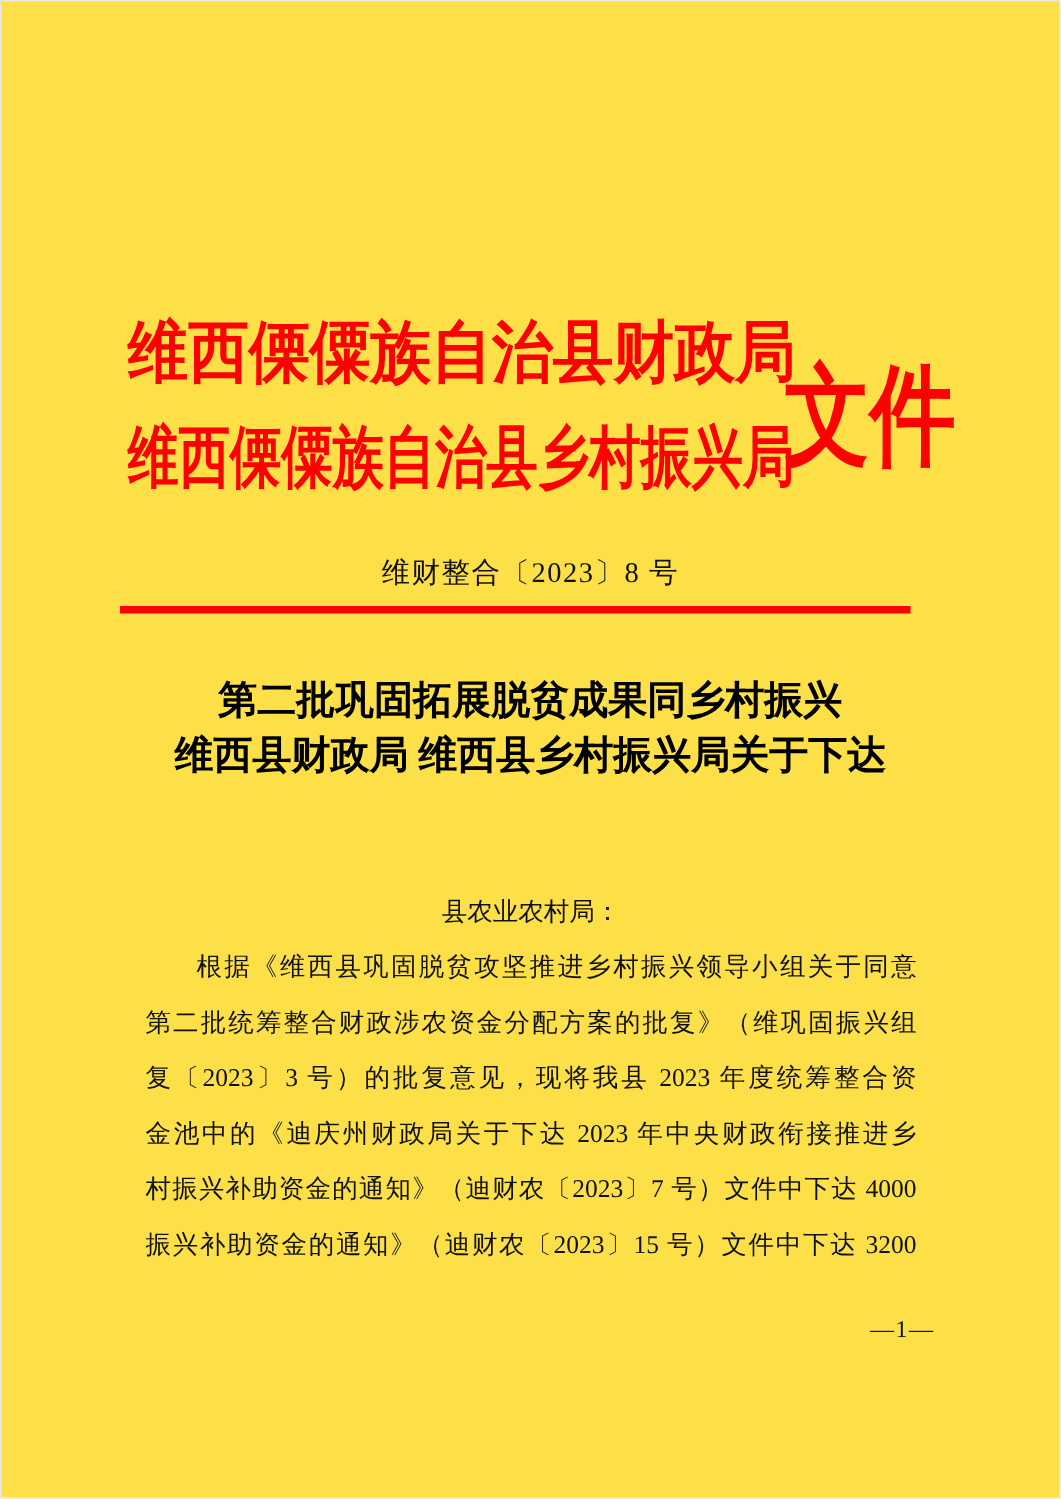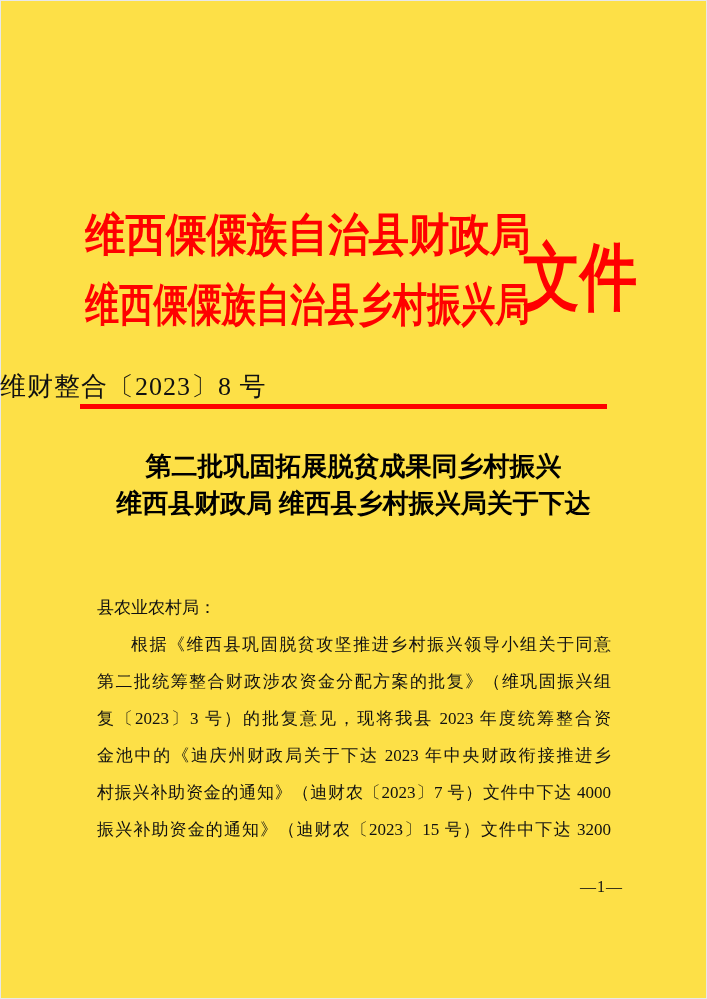--- a/index.html
+++ b/index.html
@@ -24,22 +24,22 @@
   .hline2 { top:72px; transform:scaleX(0.76); }
   .doc-type {
     position:absolute; left:438px; top:30px;
     font-size:60px; line-height:1; font-weight:700;
     color:#ff0000; white-space:nowrap;
     transform:scale(0.95,1.22); transform-origin:0 0;
   }
   
   .doc-number {
     position:absolute; left:0; top:369px; width:100%;
-    text-align:left;
-    font-size:26px; letter-spacing:1px;
+    text-align:center;
+    font-size:19px; letter-spacing:1px;
     color:#111;
   }
   
   .red-rule {
     position:absolute; left:80px; top:404px;
     width:527px; height:5px;
     background:#ff0000;
   }
   
   .title {
@@ -47,21 +47,21 @@
     text-align:center;
     font-size:26px; font-weight:700; line-height:37px;
     color:#000;
   }
   
   .body-text {
     position:absolute; left:97px; top:589px; width:514px;
     font-size:17px; line-height:37px;
     color:#111;
   }
-  .salutation { height:37px; text-align:left; }
+  .salutation { height:37px; text-align:center; }
   .bline {
     height:37px;
     text-align:justify;
     text-align-last:justify;
     white-space:nowrap;
   }
   .bline.indent { text-indent:2em; }
   
   .page-num {
     position:absolute; top:878px; right:84px;

